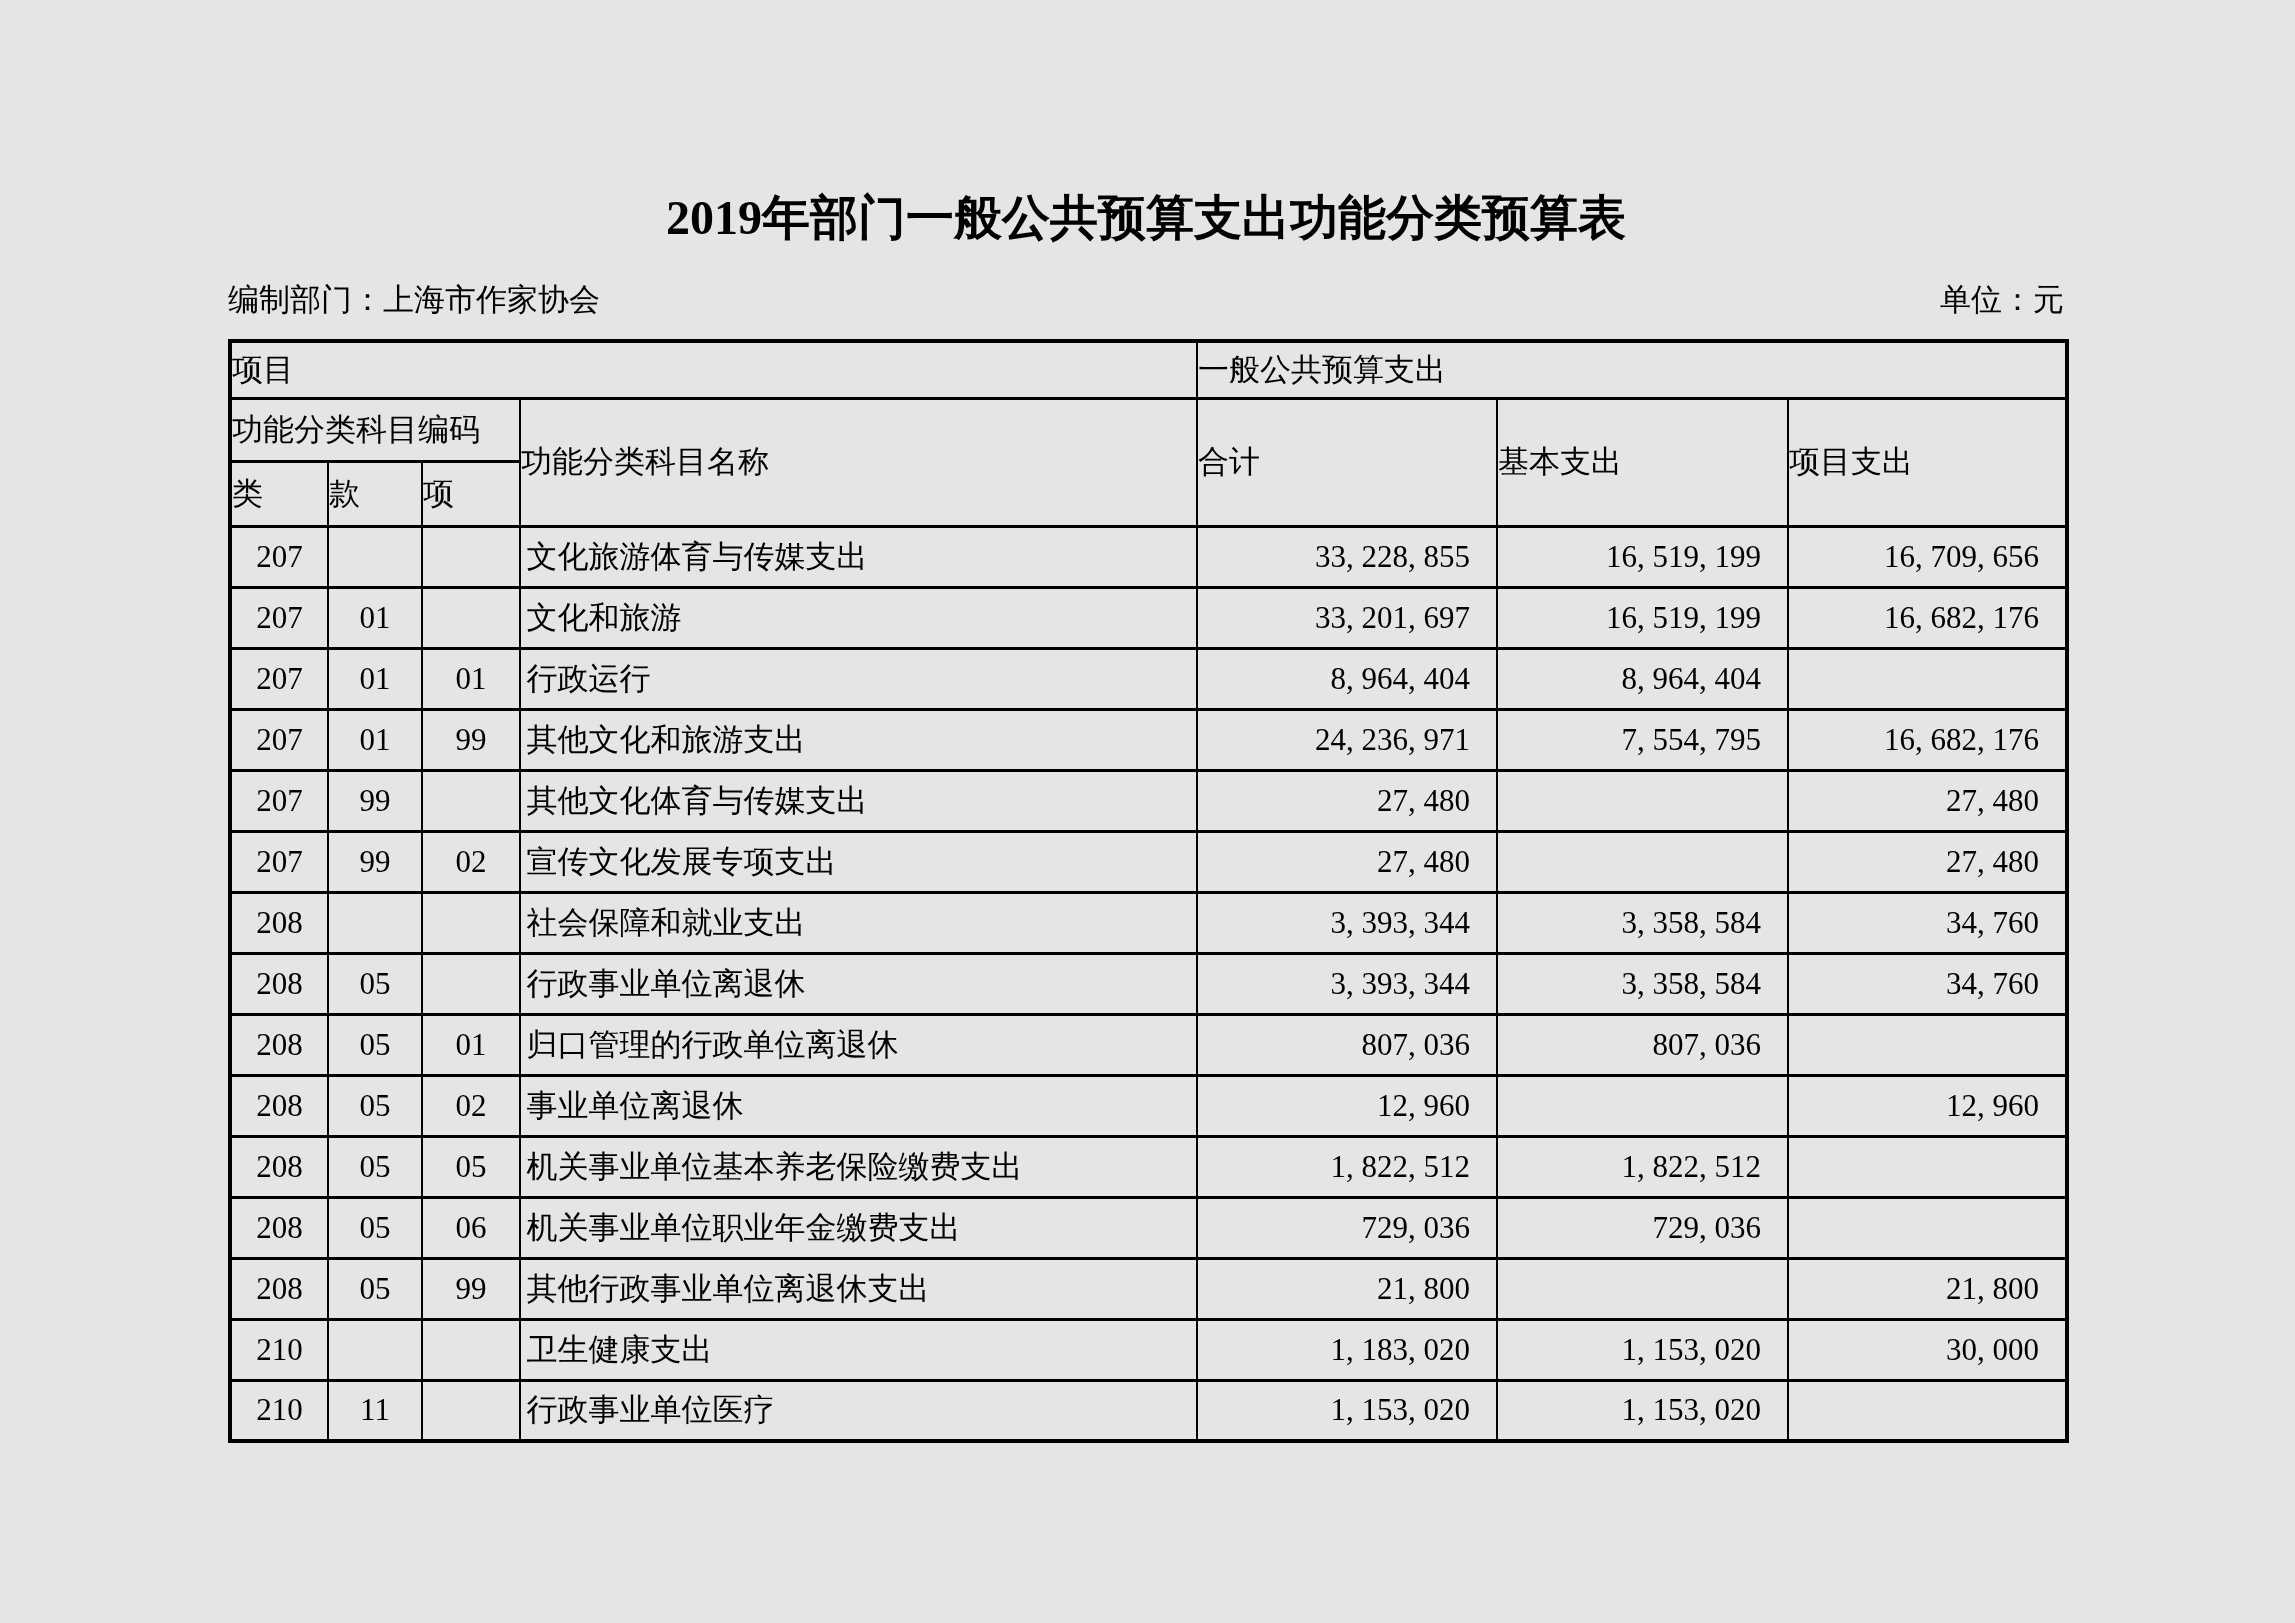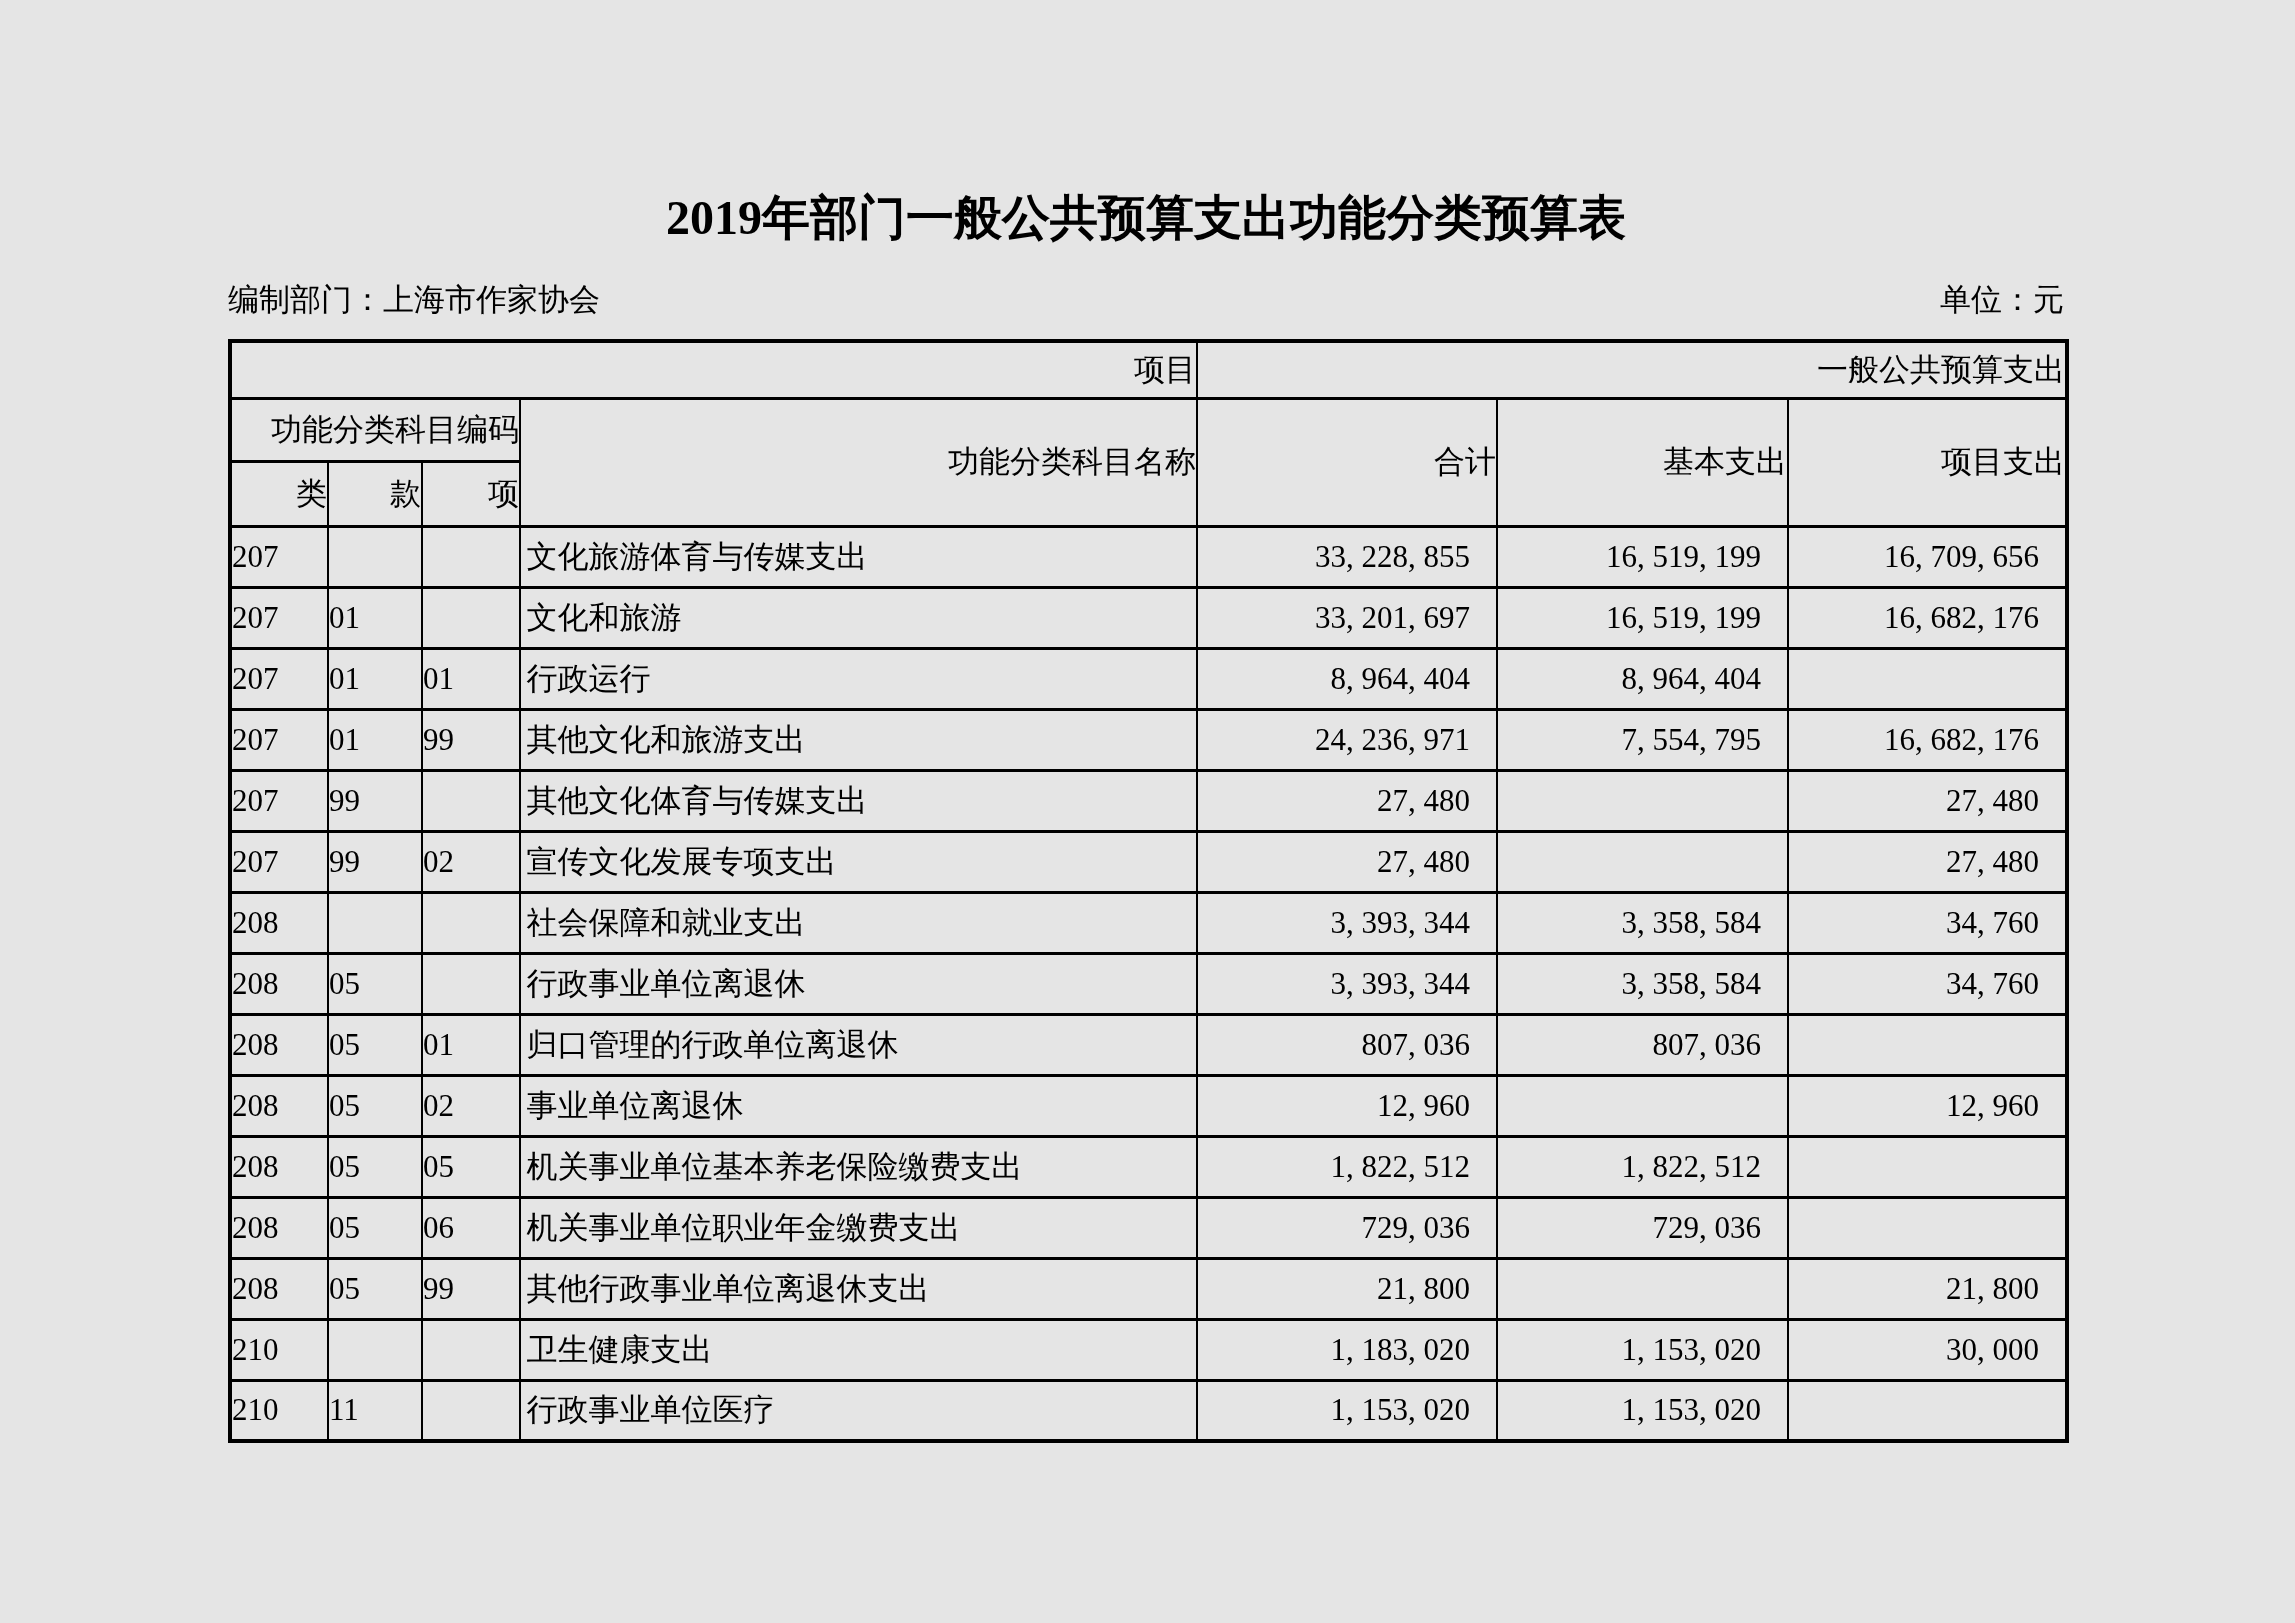--- a/index.html
+++ b/index.html
@@ -51,26 +51,26 @@
     border-left: 2px solid #000000;
     border-right: 2px solid #000000;
     border-top: 3.4px solid #000000;
     border-bottom: 3.4px solid #000000;
     font-weight: normal;
     vertical-align: middle;
     padding: 0;
     overflow: hidden;
     white-space: nowrap;
   }
-  .budget-table thead th { text-align: right; }
+  .budget-table thead th { text-align: left; }
   tr.hr1 { height: 57px; }
   tr.hr2 { height: 63px; }
   tr.hr3 { height: 65px; }
   .budget-table tbody tr { height: 61px; }
-  td.c-code { }
+  td.c-code { text-align: center; }
   td.c-name { text-align: left; padding-left: 5.5px; margin-left: 35px; }
   td.c-val  { text-align: right; padding-right: 26px; }
 </style>
 </head>
 <body>
 
 <div class="page">
 
   <h1 class="doc-title">2019年部门一般公共预算支出功能分类预算表</h1>
 

